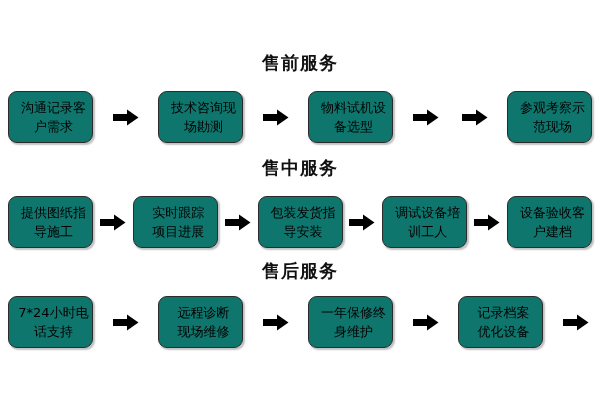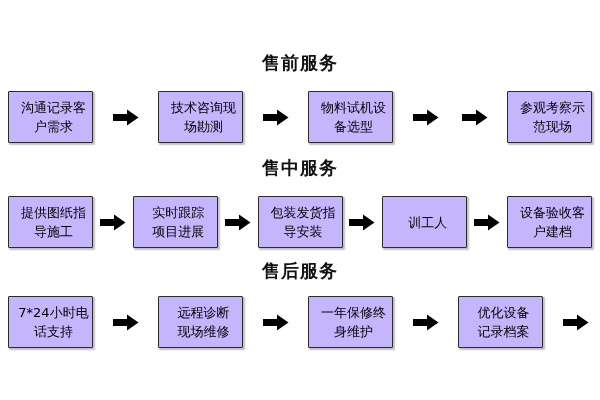--- a/index.html
+++ b/index.html
@@ -46,22 +46,22 @@
     display: flex;
     flex-direction: row;
     align-items: center;
     justify-content: space-between;
   }
   .node {
     box-sizing: border-box;
     width: 85px;
     height: 52px;
     border: 1px solid #2b2b2b;
-    border-radius: 1px;
-    background: #c4b5fd;
+    border-radius: 9px;
+    background: #0f766e;
     box-shadow: 1.5px 1.5px 1.5px rgba(120,120,120,0.45);
     display: flex;
     flex-direction: column;
     align-items: center;
     justify-content: center;
     flex: 0 0 auto;
     padding-left: 6px;
   }
   .node-line {
     display: block;
@@ -185,20 +185,21 @@
         <span class="node-line">导安装</span>
       </div>
 
       <div class="arrow">
         <svg width="26" height="17" viewBox="0 0 26 17" aria-hidden="true">
           <path d="M0 5 L14 5 L14 0.5 L25.5 8.5 L14 16.5 L14 12 L0 12 Z" fill="#000000"></path>
         </svg>
       </div>
 
       <div class="node">
+        <span class="node-line">调试设备培</span>
         <span class="node-line">训工人</span>
       </div>
 
       <div class="arrow">
         <svg width="26" height="17" viewBox="0 0 26 17" aria-hidden="true">
           <path d="M0 5 L14 5 L14 0.5 L25.5 8.5 L14 16.5 L14 12 L0 12 Z" fill="#000000"></path>
         </svg>
       </div>
 
       <div class="node">
@@ -240,22 +241,22 @@
         <span class="node-line">身维护</span>
       </div>
 
       <div class="arrow">
         <svg width="26" height="17" viewBox="0 0 26 17" aria-hidden="true">
           <path d="M0 5 L14 5 L14 0.5 L25.5 8.5 L14 16.5 L14 12 L0 12 Z" fill="#000000"></path>
         </svg>
       </div>
 
       <div class="node">
+        <span class="node-line">记录档案</span>
         <span class="node-line">优化设备</span>
-        <span class="node-line">记录档案</span>
       </div>
 
       <div class="arrow">
         <svg width="26" height="17" viewBox="0 0 26 17" aria-hidden="true">
           <path d="M0 5 L14 5 L14 0.5 L25.5 8.5 L14 16.5 L14 12 L0 12 Z" fill="#000000"></path>
         </svg>
       </div>
 
 
     </div>

